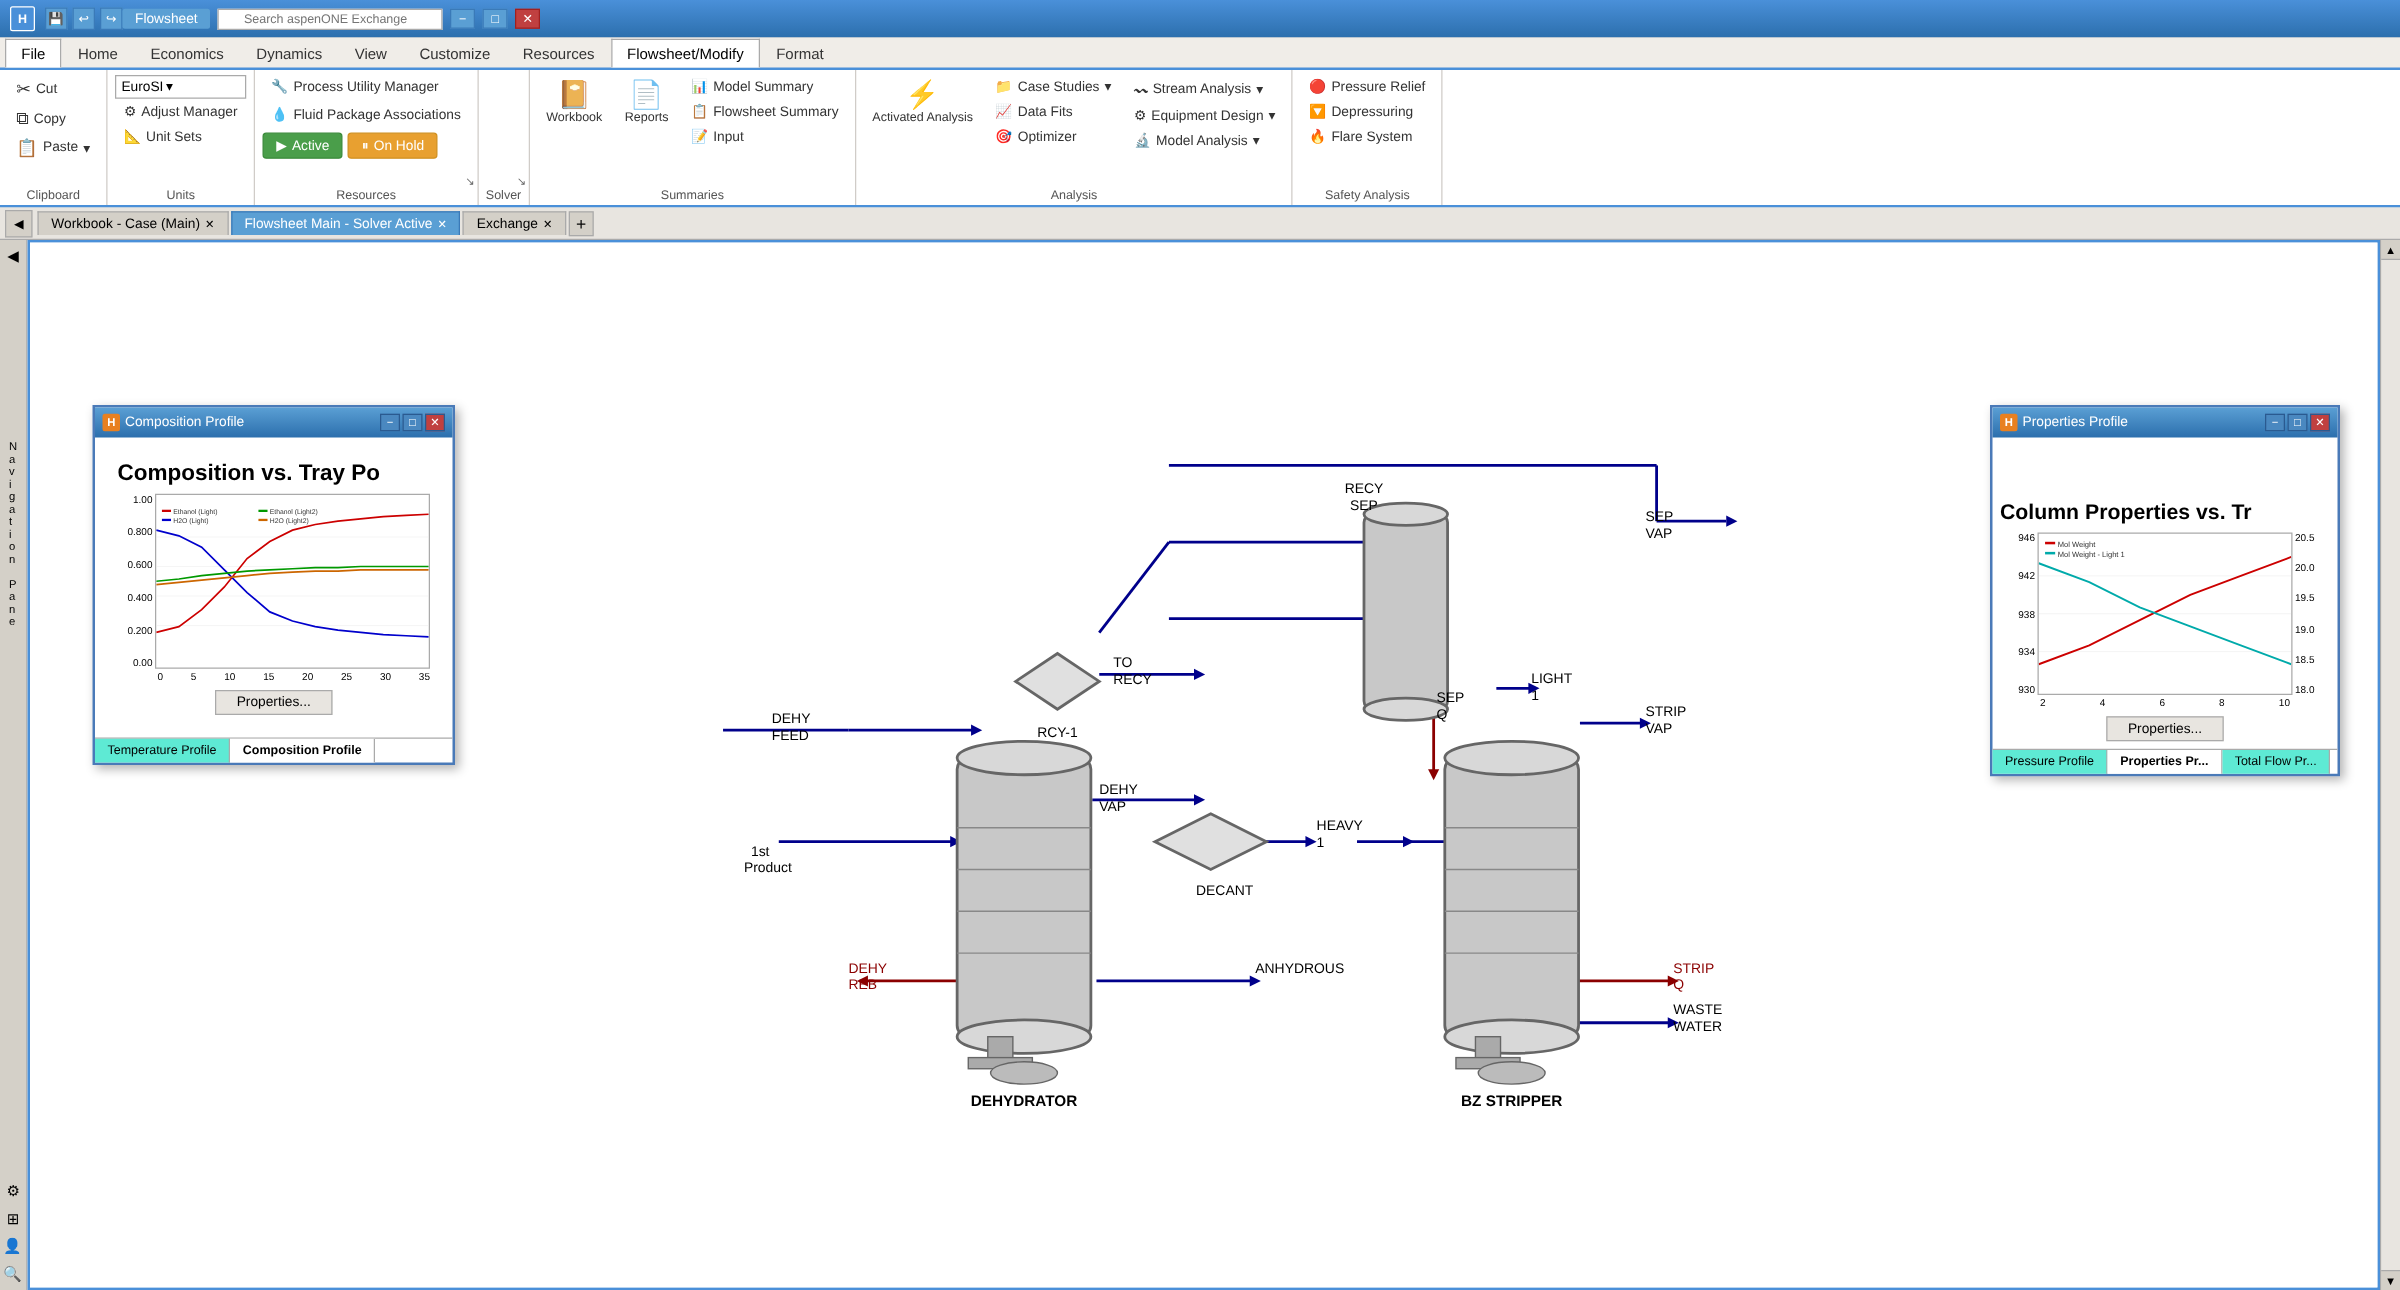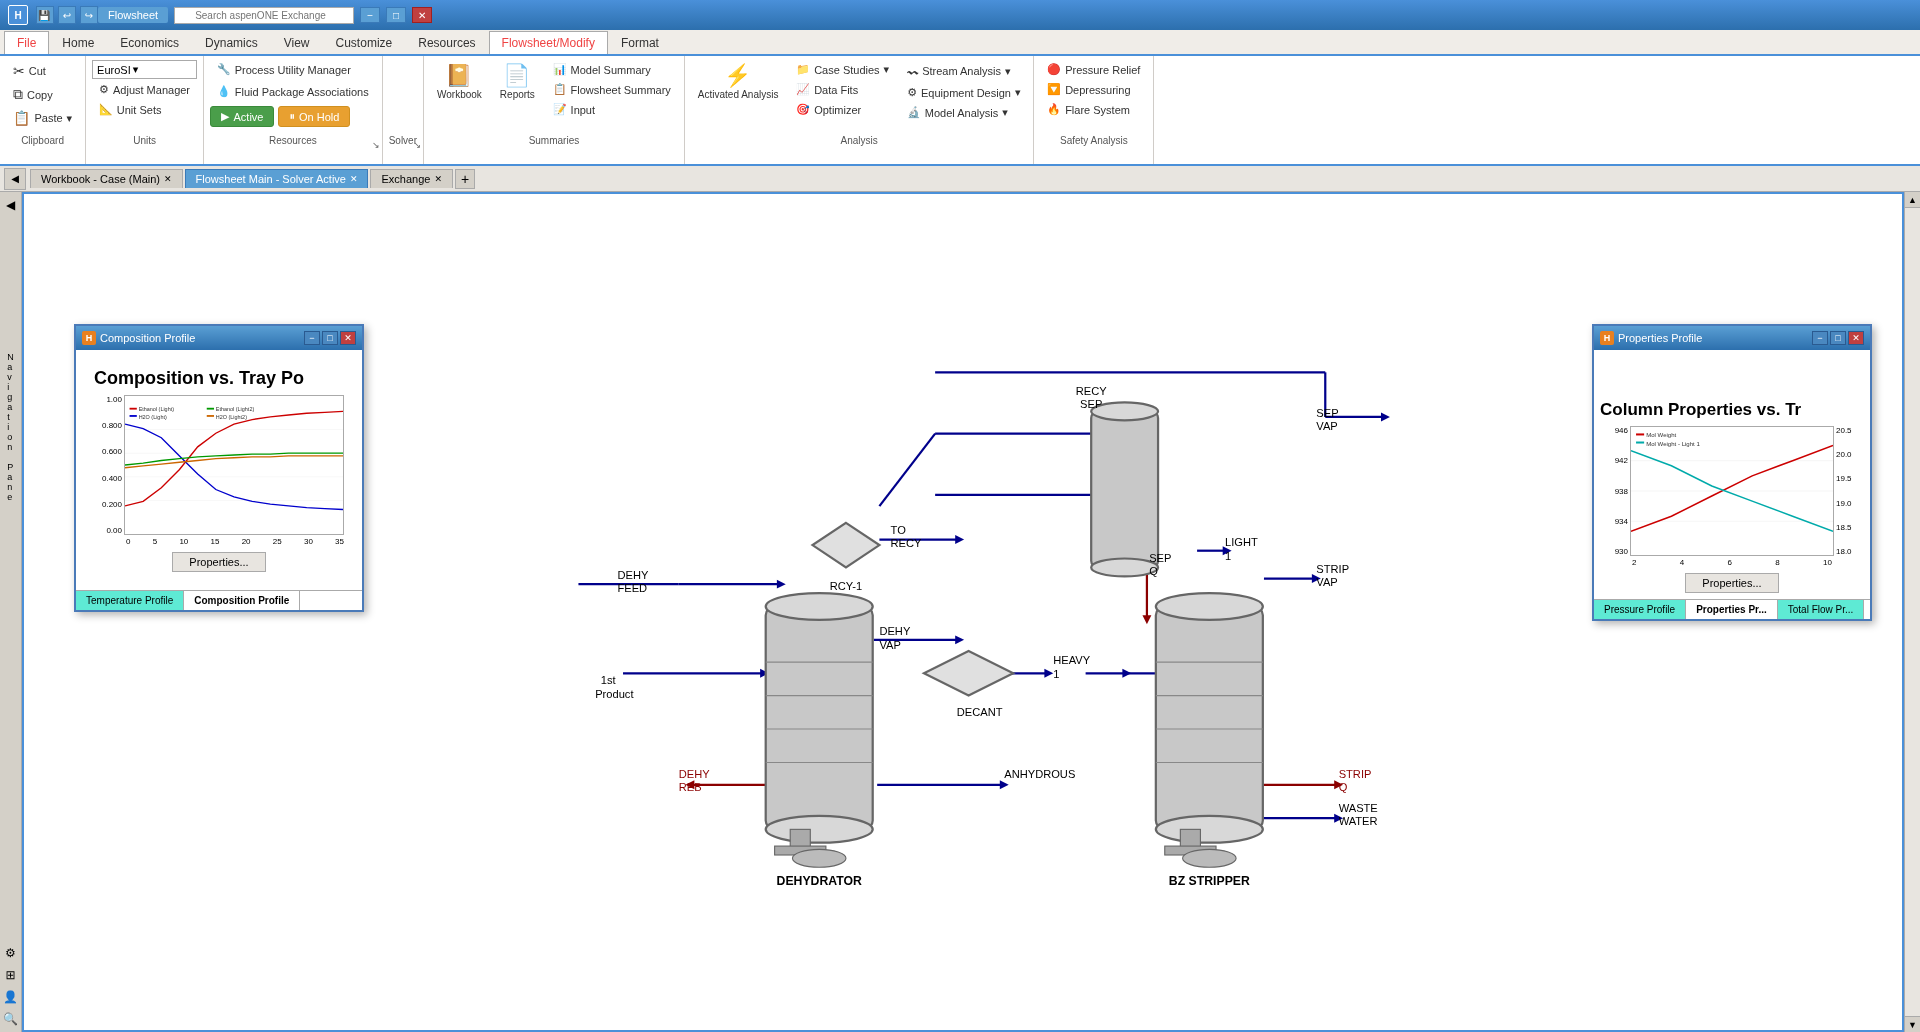--- a/index.html
+++ b/index.html
@@ -31,21 +31,21 @@
       font-size: 12px;
       cursor: pointer;
       border: 1px solid transparent;
       border-bottom: none;
       background: transparent;
       color: #333;
     }
     .ribbon-tab.active {
       background: white;
       border-color: #aaa;
-      color: #ef4444;
+      color: #000000;
       font-weight: 500;
     }
 
     
     #ribbon {
       height: 110px;
       background: white;
       border-bottom: 2px solid #4a90d9;
       display: flex;
       align-items: stretch;
@@ -62,21 +62,21 @@
     .ribbon-group-content {
       display: flex;
       align-items: flex-start;
       flex: 1;
       gap: 2px;
     }
     .ribbon-group-label {
       font-size: 10px;
       color: #555;
       margin-top: auto;
-      padding-bottom: 18px;
+      padding-bottom: 2px;
       text-align: center;
       white-space: nowrap;
     }
     .ribbon-group-expand {
       position: absolute;
       bottom: 14px;
       right: 2px;
       font-size: 9px;
       color: #666;
       cursor: pointer;

